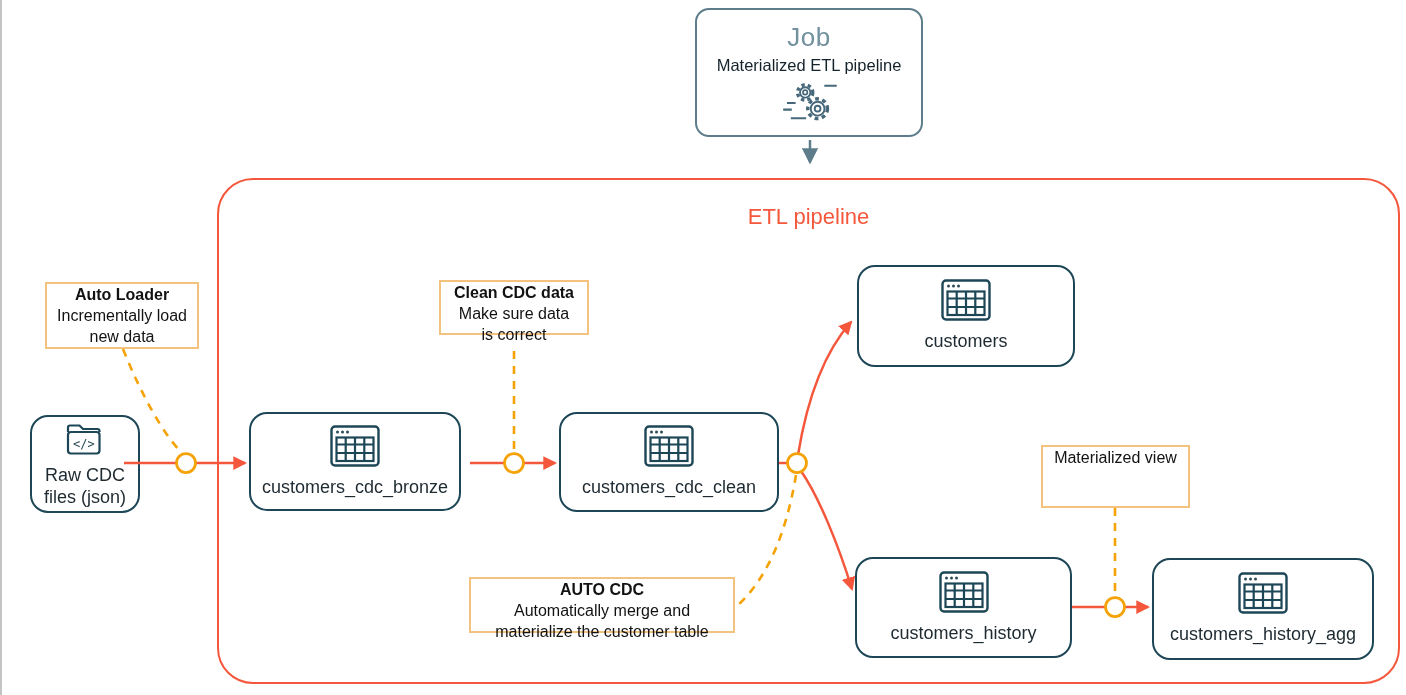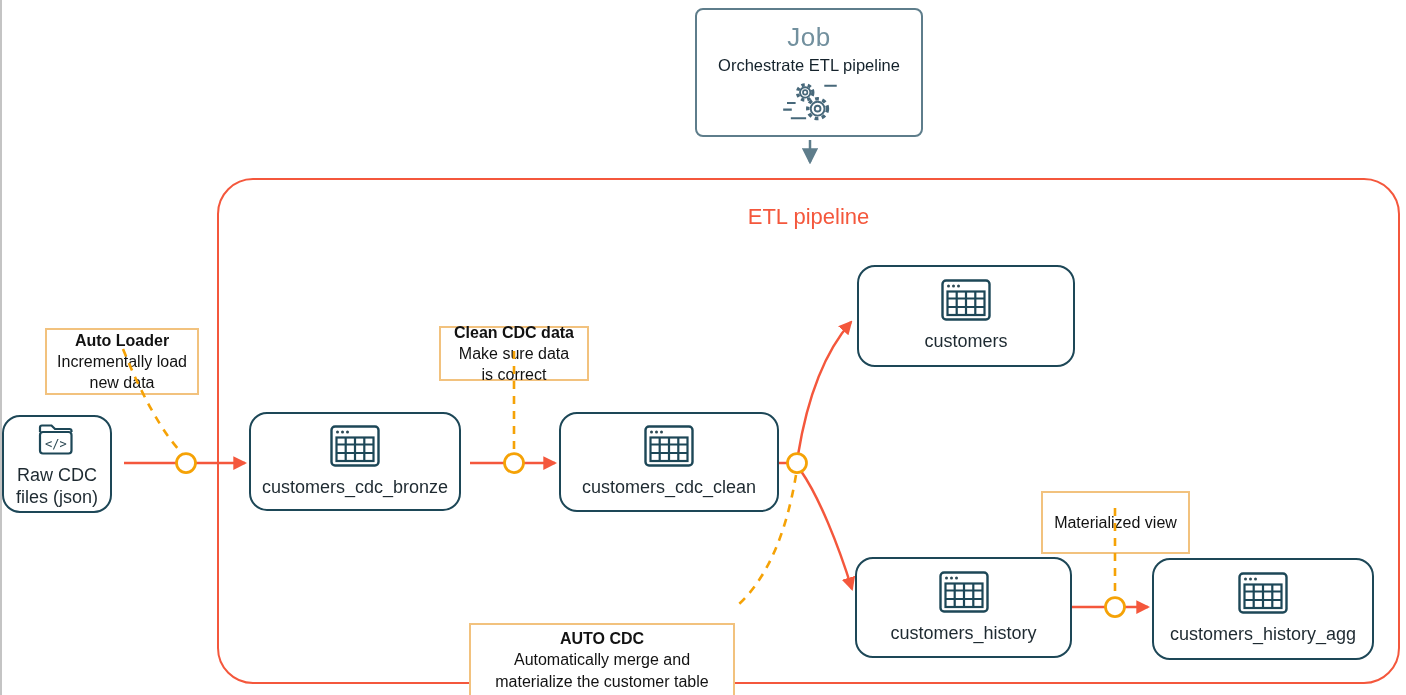--- a/index.html
+++ b/index.html
@@ -4,21 +4,21 @@
 <style>
   html,body{margin:0;padding:0;background:#ffffff;}
   .stage{
     position:relative;width:1406px;height:695px;background:#ffffff;overflow:hidden;
     font-family:"Liberation Sans","DejaVu Sans",sans-serif;color:var(--text-dark,#1f2a30);
     border-left:2px solid #c4c4c4;box-sizing:border-box;
   }
   
   .job-box{
     position:absolute;left:693px;top:8px;width:228px;height:129px;box-sizing:border-box;
-    border:2.5px solid var(--slate,#647f8f);border-radius:8px;background:#fff;
+    border:2.5px solid var(--slate,#647f8f);border-radius:14px;background:#fff;
     display:flex;flex-direction:column;align-items:center;justify-content:center;gap:2px;z-index:2;
   }
   .job-title{font-size:26px;font-weight:500;color:var(--slate-text,#72909e);letter-spacing:.5px;}
   .job-subtitle{font-size:16.5px;color:#14222b;margin-top:1px;}
   .gears{width:58px;height:44px;margin-top:3px;}
   .gears circle,.gears path{stroke:var(--icon-slate,#47687a);fill:none;}
   
   .pipeline-box{
     position:absolute;left:215px;top:178px;width:1183px;height:506px;box-sizing:border-box;
     border:2.5px solid var(--accent-red,#f4573c);border-radius:36px;background:transparent;z-index:1;
@@ -27,41 +27,41 @@
     position:absolute;left:0;top:24px;width:100%;text-align:center;
     font-size:22px;font-weight:500;color:var(--accent-red,#f4573c);
   }
   
   .node{
     position:absolute;box-sizing:border-box;background:#fff;z-index:2;
     border:2.5px solid var(--node-teal,#1d4757);border-radius:18px;
     display:flex;flex-direction:column;align-items:center;justify-content:center;gap:9px;
   }
   .node-label{font-size:18px;color:#1e2a31;text-align:center;line-height:1.25;}
-  #node-raw{left:0;top:415px;width:110px;height:98px;gap:6px;}
+  #node-raw{left:28px;top:415px;width:110px;height:98px;gap:6px;}
   #node-bronze{left:247px;top:412px;width:212px;height:99px;}
   #node-clean{left:557px;top:412px;width:220px;height:100px;}
   #node-customers{left:855px;top:265px;width:218px;height:102px;}
   #node-history{left:853px;top:557px;width:217px;height:101px;}
   #node-agg{left:1150px;top:558px;width:222px;height:102px;}
   .tbl-icon{width:50px;height:42px;}
   .folder-icon{width:44px;height:38px;}
   .tbl-icon *,.folder-icon *{stroke:var(--node-teal,#2d4a55);}
   
   .annotation{
     position:absolute;box-sizing:border-box;background:#fff;z-index:2;
     border:2px solid var(--annotation-border,#f2c27e);
-    display:flex;flex-direction:column;align-items:center;justify-content:center;
-    font-size:16px;line-height:1.32;text-align:center;color:#121212;margin-top:46px;
+    display:flex;flex-direction:column;align-items:center;
+    font-size:16px;line-height:1.32;text-align:center;color:#121212;
   }
   .annotation .ann-title{font-weight:700;}
   .annotation .ann-title:empty{display:none;}
   #ann-autoloader{left:43px;top:282px;width:154px;height:67px;padding:0 10px;}
   #ann-cleancdc{left:437px;top:280px;width:150px;height:55px;padding:0 12px;}
-  #ann-autocdc{left:467px;top:577px;width:266px;height:74px;padding:0 8px;}
+  #ann-autocdc{left:467px;top:577px;width:266px;height:56px;padding:0 8px;}
   #ann-matview{left:1039px;top:445px;width:149px;height:63px;padding:0 6px;}
   
   .connectors{position:absolute;left:0;top:0;width:1406px;height:695px;z-index:5;pointer-events:none;}
   .red-line{stroke:var(--accent-red,#f4573c);stroke-width:2.5;fill:none;}
   .slate-line{stroke:var(--slate,#5e7d8b);stroke-width:2.5;fill:none;}
   .amber-dash{stroke:var(--amber,#f5a206);stroke-width:2.6;fill:none;stroke-dasharray:8 7;}
   .dot{fill:#ffffff;stroke:var(--amber,#f5a206);stroke-width:2.75;}
   #mk-red path{fill:var(--accent-red,#f4573c);}
   #mk-slate path{fill:var(--slate,#5e7d8b);}
 </style>
@@ -83,21 +83,21 @@
       <symbol id="sym-folder" viewBox="0 0 44 38">
         <path d="M5,12 V7.5 a2,2 0 0 1 2,-2 h9.5 l3.5,3.5 h14.5 a2,2 0 0 1 2,2 V12" fill="none" stroke-width="2.2"></path>
         <rect x="5" y="12" width="31.5" height="21.5" rx="3" fill="none" stroke-width="2.2"></rect>
         <text x="20.8" y="27.5" text-anchor="middle" font-size="12" font-family="'DejaVu Sans Mono',monospace" style="fill:#2d4a55;stroke:none">&lt;/&gt;</text>
       </symbol>
     </defs>
   </svg>
 
   <div class="job-box">
     <div class="job-title">Job</div>
-    <div class="job-subtitle">Orchestrate ETL pipeline</div>
+    <div class="job-subtitle">Materialized ETL pipeline</div>
     <svg class="gears" viewBox="0 0 60 46">
       <circle cx="26" cy="13" r="8" stroke-width="3.4" stroke-dasharray="3.5 3.2"></circle>
       <circle cx="26" cy="13" r="5.4" stroke-width="2"></circle>
       <circle cx="26" cy="13" r="2.3" stroke-width="1.8"></circle>
       <circle cx="39" cy="30" r="10.3" stroke-width="3.6" stroke-dasharray="4 3.6"></circle>
       <circle cx="39" cy="30" r="7.2" stroke-width="2"></circle>
       <circle cx="39" cy="30" r="3" stroke-width="2"></circle>
       <path d="M46,6 H59 M7,24 H16 M3,31 H12 M11,40 H27" stroke-width="2.2"></path>
     </svg>
   </div>

